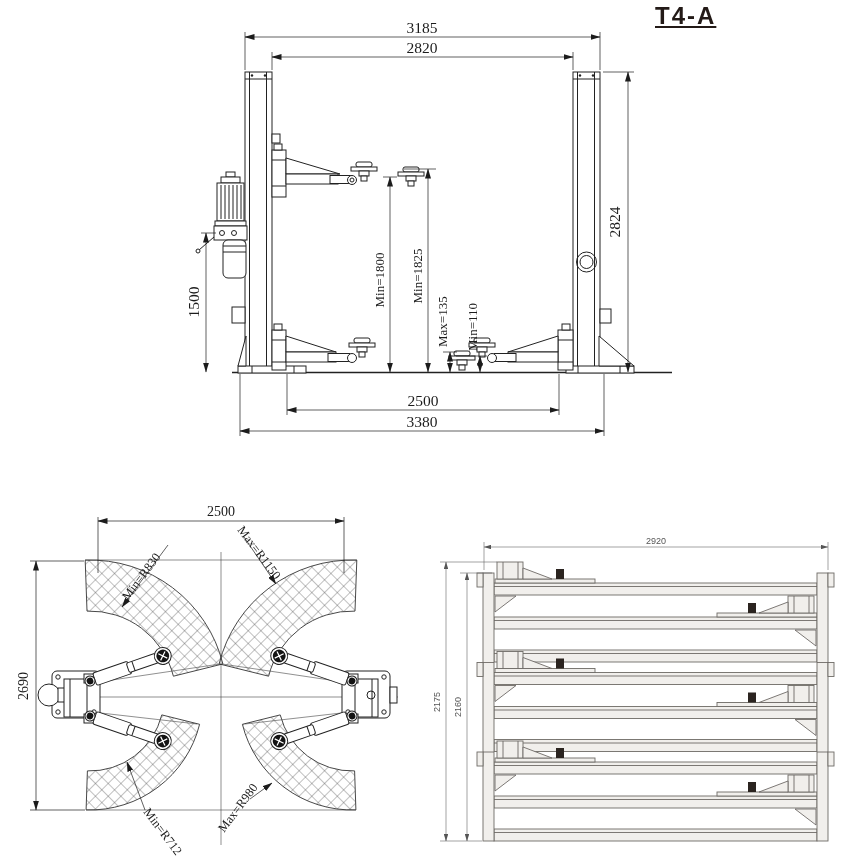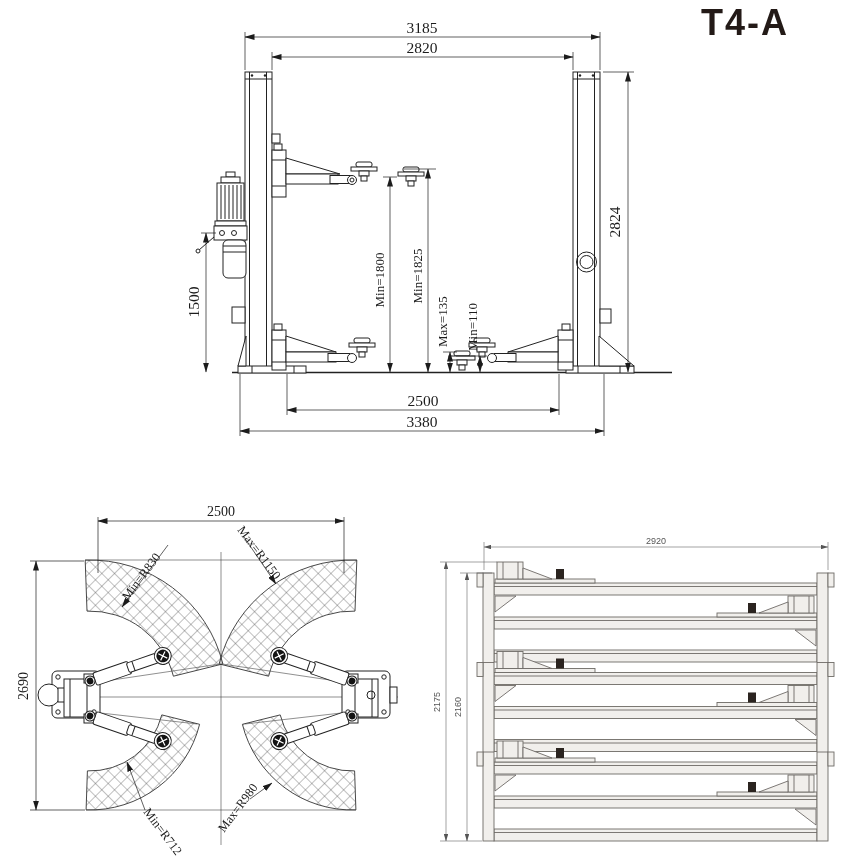--- a/index.html
+++ b/index.html
@@ -1,20 +1,20 @@
 <!DOCTYPE html>
 <html><head>
 <meta charset="utf-8">
 <style>
   html,body{margin:0;padding:0;background:#ffffff;}
   #stage{position:relative;width:855px;height:860px;background:#fff;overflow:hidden;
          font-family:"Liberation Sans",sans-serif;}
-  #title{position:absolute;left:655px;top:2px;width:180px;text-align:center;
-         font-family:"Liberation Sans",sans-serif;font-weight:bold;font-size:36px;
-         letter-spacing:2px;color:#231a17;}
+  #title{position:absolute;left:655px;top:2px;width:180px;
+         font-family:"Liberation Sans",sans-serif;font-weight:bold;font-size:24px;
+         letter-spacing:2px;color:#231a17;text-decoration:underline;}
   svg{position:absolute;left:0;top:0;}
   svg text{font-family:"Liberation Serif",serif;fill:#1c1c1c;}
   .d15{font-size:15.5px;}
   .d14{font-size:14px;}
   .d13{font-size:13px;}
   .d12{font-size:12.5px;}
   .d9{font-size:9px;fill:#555;font-family:"Liberation Sans",sans-serif;}
   .st{stroke:#222;stroke-width:1;fill:none;}
   .stw{stroke:#222;stroke-width:1;fill:#fff;}
   .dim{stroke:#1c1c1c;stroke-width:0.7;fill:none;}

